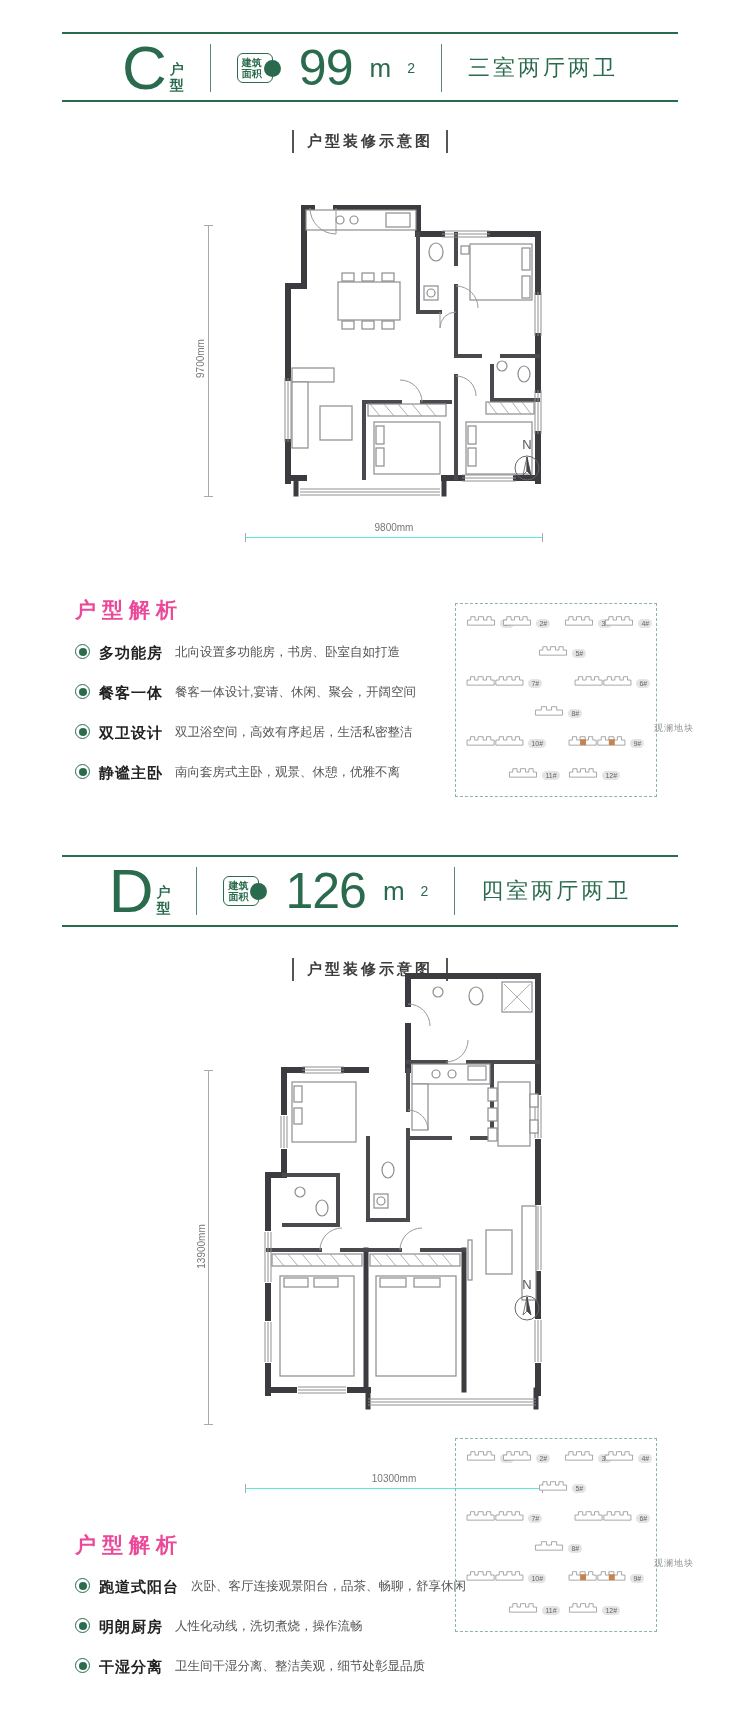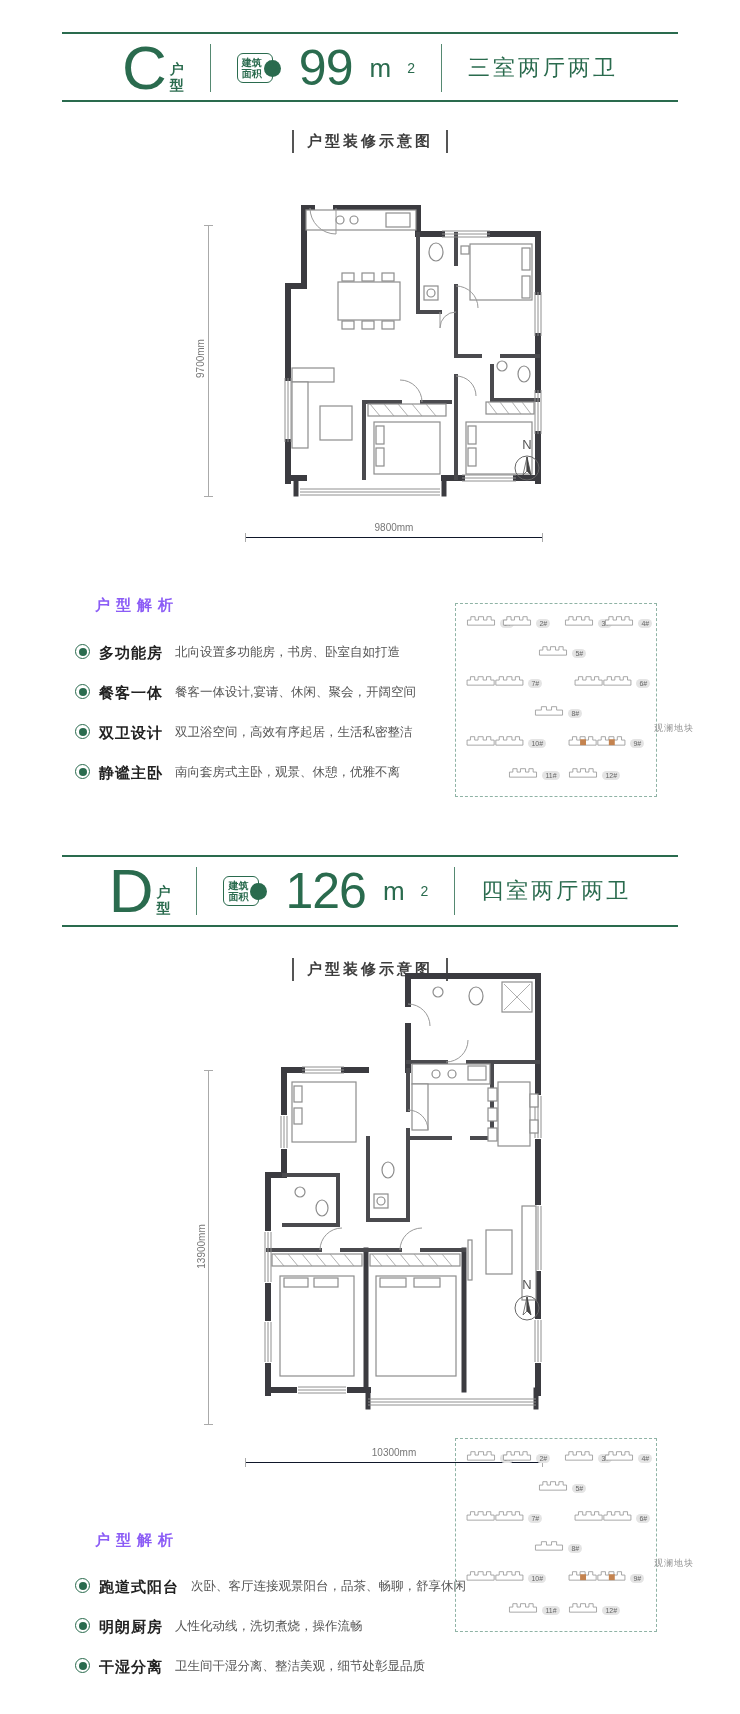--- a/index.html
+++ b/index.html
@@ -25,29 +25,29 @@
   .diagram-label{position:absolute;left:0;width:740px;text-align:center;}
   .diagram-label span{display:inline-block;font-size:15px;font-weight:700;color:#3c3c3c;letter-spacing:3px;border-left:2px solid #555;border-right:2px solid #555;padding:2px 13px;}
   
   .plan-wrap{position:absolute;}
   .plan-svg{position:absolute;left:35px;top:5px;}
   .vdim{position:absolute;width:1px;background:#aaa;}
   .vdim:before,.vdim:after{content:"";position:absolute;left:-4px;width:9px;height:1px;background:#aaa;}
   .vdim:before{top:0;}
   .vdim:after{bottom:0;}
   .vdim-label{position:absolute;font-size:10px;color:#777;transform:rotate(-90deg);transform-origin:center;white-space:nowrap;}
-  .hdim{position:absolute;height:1px;background:#0f172a;}
+  .hdim{position:absolute;height:1px;background:#5eead4;}
   .hdim:before,.hdim:after{content:"";position:absolute;top:-4px;width:1px;height:9px;background:#aaa;}
   .hdim:before{left:0;}
   .hdim:after{right:0;}
   .hdim-label{position:absolute;top:-15px;width:100%;text-align:center;font-size:10px;color:#777;}
   .compass{position:absolute;width:34px;text-align:center;}
   .compass-n{font-size:13px;color:#555;margin-bottom:1px;}
   
-  .analysis-title{position:absolute;left:75px;font-size:15px;font-weight:700;color:#8b5cf6;letter-spacing:6px;margin-left:20px;}
+  .analysis-title{position:absolute;left:75px;font-size:21px;font-weight:700;color:#ec4899;letter-spacing:6px;}
   .features{position:absolute;left:75px;width:390px;}
   .feature-row{display:flex;align-items:flex-start;height:22px;margin-bottom:18px;}
   .bullet{flex:0 0 13px;width:13px;height:13px;border:1.5px solid #2a6b4e;border-radius:50%;position:relative;margin-right:9px;}
   .bullet i{position:absolute;left:2.5px;top:2.5px;width:8px;height:8px;border-radius:50%;background:#2a6b4e;}
   .feature-term{font-size:15px;font-weight:700;color:#222;letter-spacing:1px;margin-right:12px;white-space:nowrap;}
   .feature-desc{font-size:12.5px;color:#555;white-space:nowrap;}
   
   .siteplan{position:absolute;width:200px;height:192px;border:1px dashed #8fb3a5;}
   .bld{position:absolute;text-align:center;}
   .bld-label{display:inline-block;margin-top:1px;font-size:7px;line-height:9px;color:#666;background:#e4e4e4;border-radius:5px;padding:0 3px;}
@@ -480,21 +480,21 @@
       <g stroke="#999999" stroke-width="1" fill="none">
         <path d="M168 34 A22 22 0 0 1 190 56"></path>
         <path d="M206 92 A22 22 0 0 0 228 70"></path>
         <path d="M160 280 A22 22 0 0 1 182 258"></path>
         <path d="M80 280 A22 22 0 0 1 102 258"></path>
         <path d="M168 140 A20 20 0 0 1 188 160"></path>
       </g>
     </svg>
     <div class="vdim" style="left:3px;top:105px;height:355px;"></div>
     <div class="vdim-label" style="left:-26px;top:276px;">13900mm</div>
-    <div class="hdim" style="left:40px;top:497px;width:298px;">
+    <div class="hdim" style="left:40px;top:523px;width:298px;">
       <div class="hdim-label">10300mm</div>
     </div>
     <div class="compass" style="left:305px;top:312px;">
       <div class="compass-n">N</div>
       <svg width="30" height="30" viewBox="0 0 30 30">
         <circle cx="15" cy="15" r="12" fill="none" stroke="#666" stroke-width="1"></circle>
         <path d="M15 4 L11 22 L15 18 Z" fill="#ffffff" stroke="#555" stroke-width="0.8"></path>
         <path d="M15 4 L19 22 L15 18 Z" fill="#444" stroke="#444" stroke-width="0.8"></path>
       </svg>
     </div>

